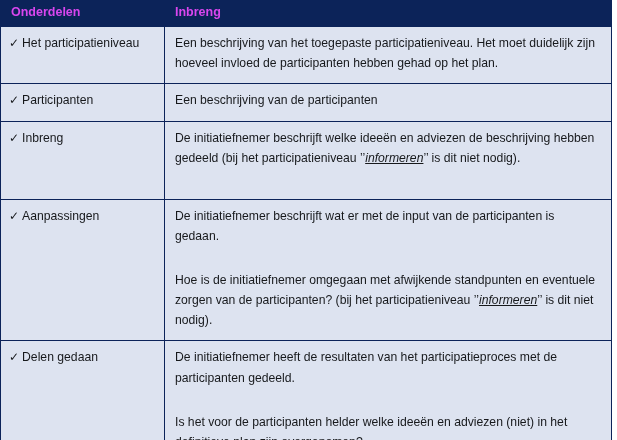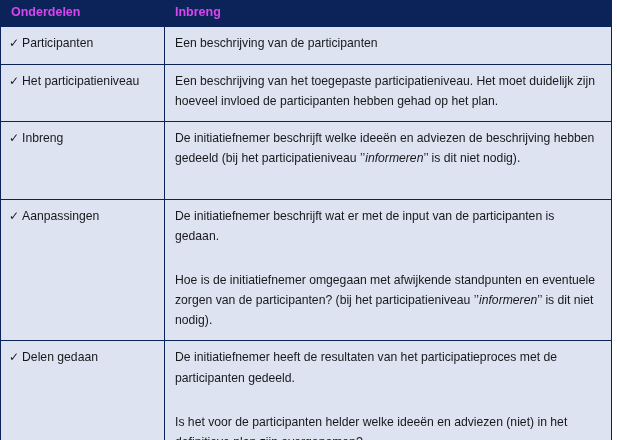--- a/index.html
+++ b/index.html
@@ -67,48 +67,48 @@
   .check {
     display: inline;
     font-family: "DejaVu Sans", sans-serif;
     font-size: 12px;
     color: #17191c;
     margin-right: 3px;
   }
   .onderdeel-label { display: inline; }
   .para { margin: 0; }
   .para + .para { margin-top: 24px; }
-  .ital { font-style: italic; }
+  .ital { font-style: italic; text-decoration: underline; }
 </style>
 </head>
 <body>
 
 <div class="table-wrap">
   <table class="criteria-table">
     <colgroup>
       <col class="col-onderdelen">
       <col class="col-toetsing">
     </colgroup>
     <thead>
       <tr>
         <th class="th-onderdelen">Onderdelen</th>
         <th class="th-toetsing">Inbreng</th>
       </tr>
     </thead>
     <tbody id="table-body">
+        <tr style="height: 57px;">
+          <td class="cell-onderdeel"><span class="check">✓</span><span class="onderdeel-label">Het participatieniveau</span></td>
+          <td class="cell-toetsing">
+            <div class="para"><span>Een beschrijving van het toegepaste participatieniveau. Het moet duidelijk zijn hoeveel invloed de participanten hebben gehad op het plan.</span></div>
+          </td>
+        </tr>
         <tr style="height: 37px;">
           <td class="cell-onderdeel"><span class="check">✓</span><span class="onderdeel-label">Participanten</span></td>
           <td class="cell-toetsing">
             <div class="para"><span>Een beschrijving van de participanten</span></div>
-          </td>
-        </tr>
-        <tr style="height: 57px;">
-          <td class="cell-onderdeel"><span class="check">✓</span><span class="onderdeel-label">Het participatieniveau</span></td>
-          <td class="cell-toetsing">
-            <div class="para"><span>Een beschrijving van het toegepaste participatieniveau. Het moet duidelijk zijn hoeveel invloed de participanten hebben gehad op het plan.</span></div>
           </td>
         </tr>
         <tr style="height: 78px;">
           <td class="cell-onderdeel"><span class="check">✓</span><span class="onderdeel-label">Inbreng</span></td>
           <td class="cell-toetsing">
             <div class="para"><span>De initiatiefnemer beschrijft welke ideeën en adviezen de beschrijving hebben gedeeld (bij het participatieniveau ’’</span><span class="ital">informeren</span><span>’’ is dit niet nodig).</span></div>
           </td>
         </tr>
         <tr style="height: 135px; border-radius: 24px;">
           <td class="cell-onderdeel"><span class="check">✓</span><span class="onderdeel-label">Aanpassingen</span></td>

